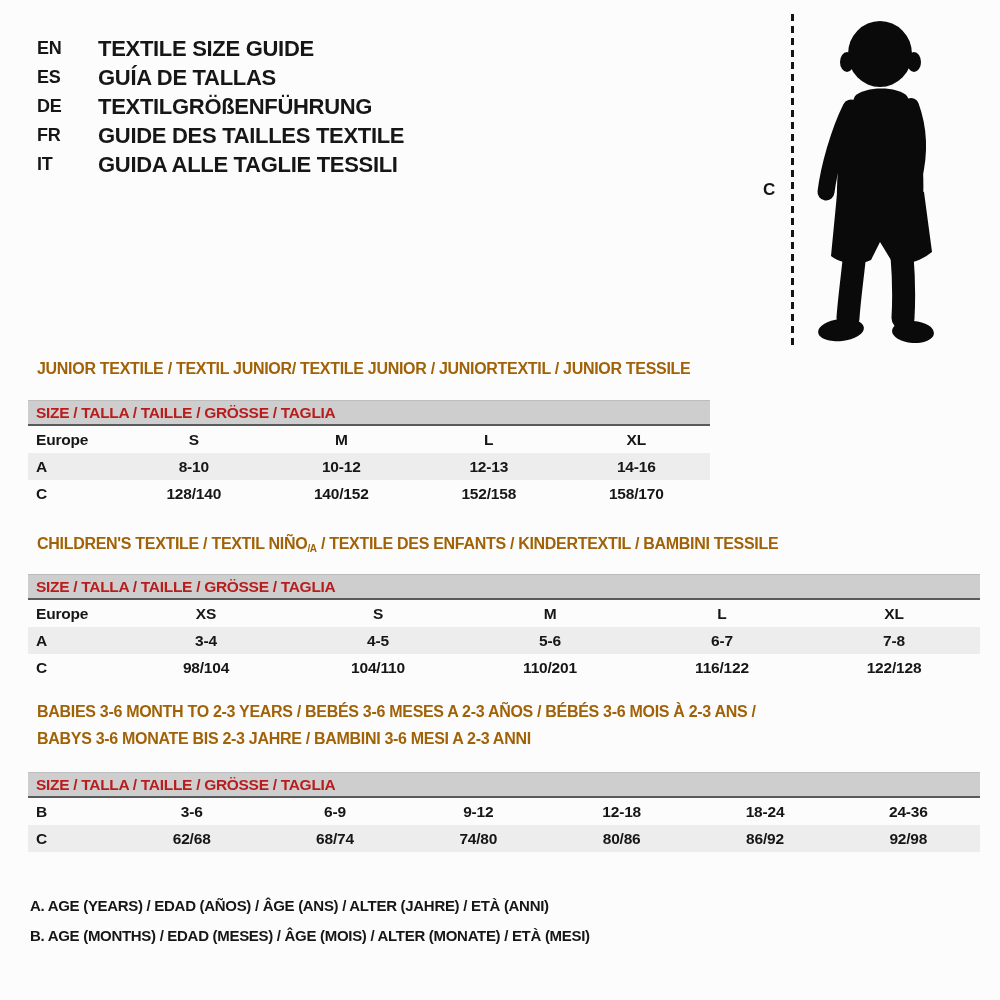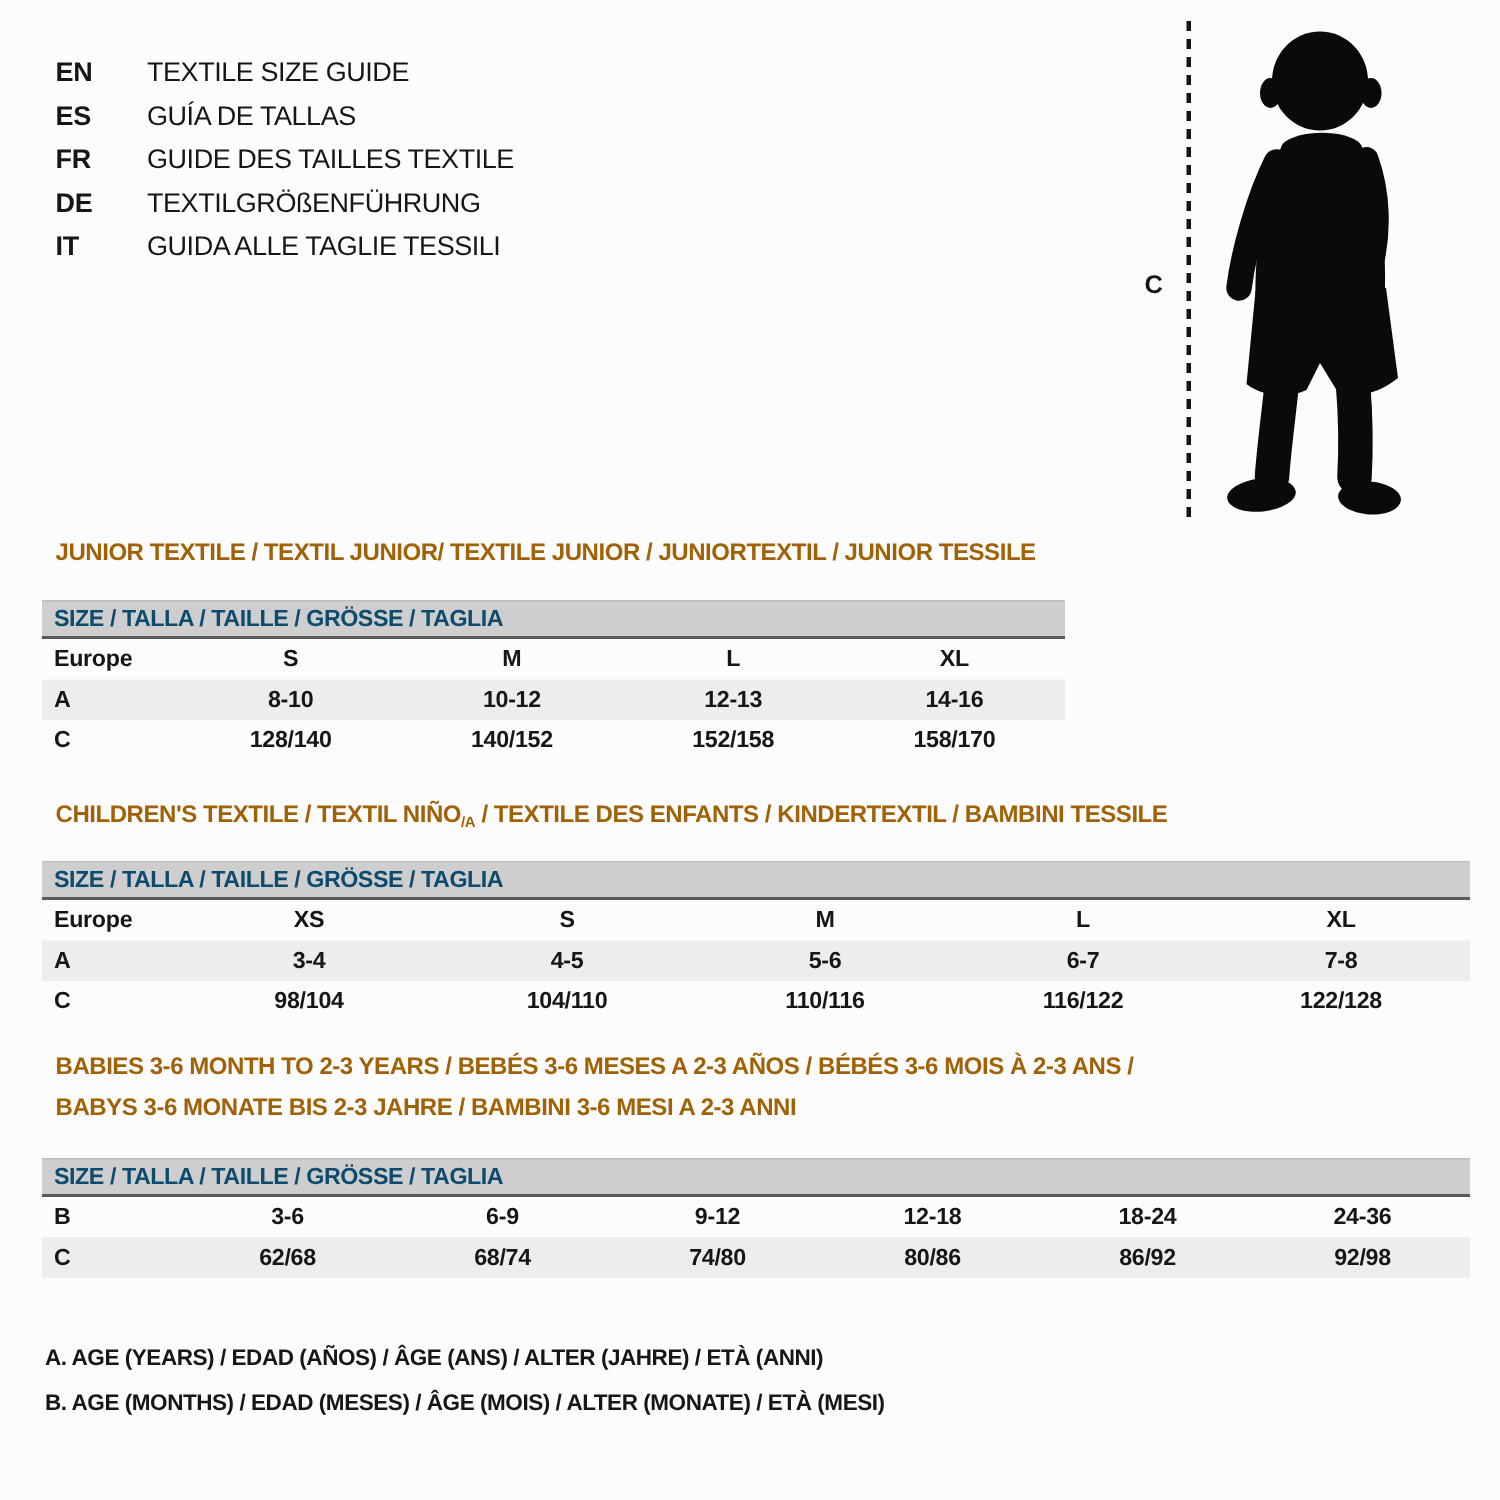--- a/index.html
+++ b/index.html
@@ -7,21 +7,21 @@
   body { font-family:"Liberation Sans","DejaVu Sans",sans-serif; }
   .canvas {
     position:relative; width:1000px; height:1000px; background:#fcfcfc;
     color:#161616; overflow:hidden;
   }
 
   
   .lang-list { position:absolute; left:37px; top:34px; }
   .lang-row { display:flex; height:29px; align-items:center; }
   .lang-code { width:61px; font-weight:bold; font-size:18px; letter-spacing:-0.2px; }
-  .lang-title { font-weight:normal; font-size:18px; letter-spacing:-0.3px; }
+  .lang-title { font-weight:bold; font-size:22px; letter-spacing:-0.3px; }
 
   
   .measure-line {
     position:absolute; left:791px; top:14px; width:3px; height:332px;
     background:repeating-linear-gradient(to bottom, #141414 0 7px, transparent 7px 12px);
   }
   .figure-label { position:absolute; left:763px; top:180px; font-weight:bold; font-size:17px; }
   .silhouette { position:absolute; left:803px; top:12px; }
 
   
@@ -33,21 +33,21 @@
   .sec-heading .line { display:block; line-height:27px; }
 
   
   .size-table { position:absolute; left:28px; }
   .t1 { top:400px; width:682px; }
   .t2 { top:574px; width:952px; }
   .t3 { top:772px; width:952px; }
   .size-bar {
     height:26px; background:#cecece; border-top:1px solid #bdbdbd;
     border-bottom:2px solid #5a5a5a; line-height:23px; padding-left:8px;
-    font-weight:bold; font-size:15.5px; letter-spacing:-0.3px; color:#0c4a6e;
+    font-weight:bold; font-size:15.5px; letter-spacing:-0.3px; color:#b91c1c;
     white-space:nowrap; overflow:hidden;
   }
   .trow { display:grid; height:27px; align-items:center; font-weight:bold;
           font-size:15.5px; letter-spacing:-0.2px; }
   .t1 .trow { grid-template-columns:92px repeat(4,1fr); }
   .t2 .trow { grid-template-columns:92px repeat(5,1fr); }
   .t3 .trow { grid-template-columns:92px repeat(6,1fr); }
   .trow.shaded { background:#ededed; }
   .tlabel { padding-left:8px; text-align:left; }
   .tcell { text-align:center; }
@@ -65,26 +65,26 @@
   <div class="lang-list">
     <div class="lang-row">
       <span class="lang-code">EN</span>
       <span class="lang-title">TEXTILE SIZE GUIDE</span>
     </div>
     <div class="lang-row">
       <span class="lang-code">ES</span>
       <span class="lang-title">GUÍA DE TALLAS</span>
     </div>
     <div class="lang-row">
+      <span class="lang-code">DE</span>
+      <span class="lang-title">TEXTILGRÖßENFÜHRUNG</span>
+    </div>
+    <div class="lang-row">
       <span class="lang-code">FR</span>
       <span class="lang-title">GUIDE DES TAILLES TEXTILE</span>
-    </div>
-    <div class="lang-row">
-      <span class="lang-code">DE</span>
-      <span class="lang-title">TEXTILGRÖßENFÜHRUNG</span>
     </div>
     <div class="lang-row">
       <span class="lang-code">IT</span>
       <span class="lang-title">GUIDA ALLE TAGLIE TESSILI</span>
     </div>
   </div>
 
   <div class="measure-line"></div>
   <div class="figure-label">C</div>
   <svg class="silhouette" width="150" height="335" viewBox="0 0 150 335" fill="#0a0a0a">
@@ -147,21 +147,21 @@
       <div class="tcell">3-4</div>
       <div class="tcell">4-5</div>
       <div class="tcell">5-6</div>
       <div class="tcell">6-7</div>
       <div class="tcell">7-8</div>
     </div>
     <div class="trow">
       <div class="tlabel">C</div>
       <div class="tcell">98/104</div>
       <div class="tcell">104/110</div>
-      <div class="tcell">110/116</div>
+      <div class="tcell">110/201</div>
       <div class="tcell">116/122</div>
       <div class="tcell">122/128</div>
     </div>
   </div>
 
   <div class="sec-heading" style="top:698px">
     <span class="line">BABIES 3-6 MONTH TO 2-3 YEARS / BEBÉS 3-6 MESES A 2-3 AÑOS / BÉBÉS 3-6 MOIS À 2-3 ANS /</span>
     <span class="line">BABYS 3-6 MONATE BIS 2-3 JAHRE / BAMBINI 3-6 MESI A 2-3 ANNI</span>
   </div>
   <div class="size-table t3">

